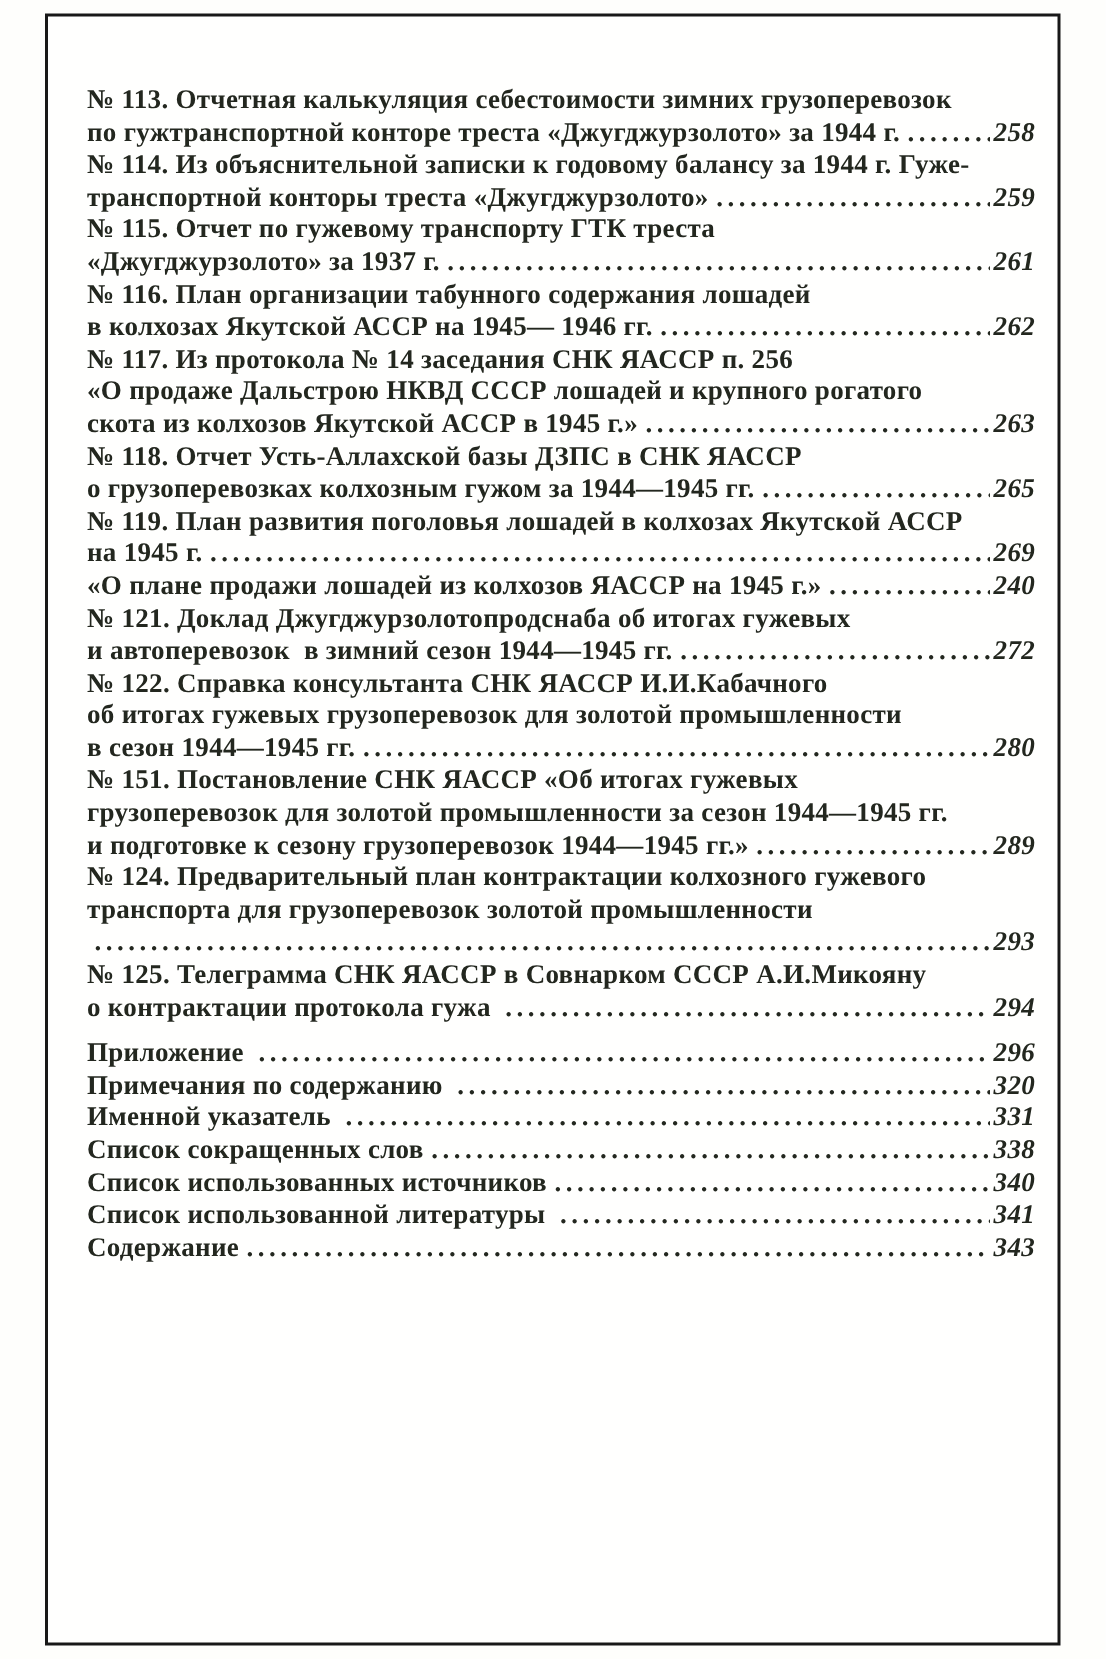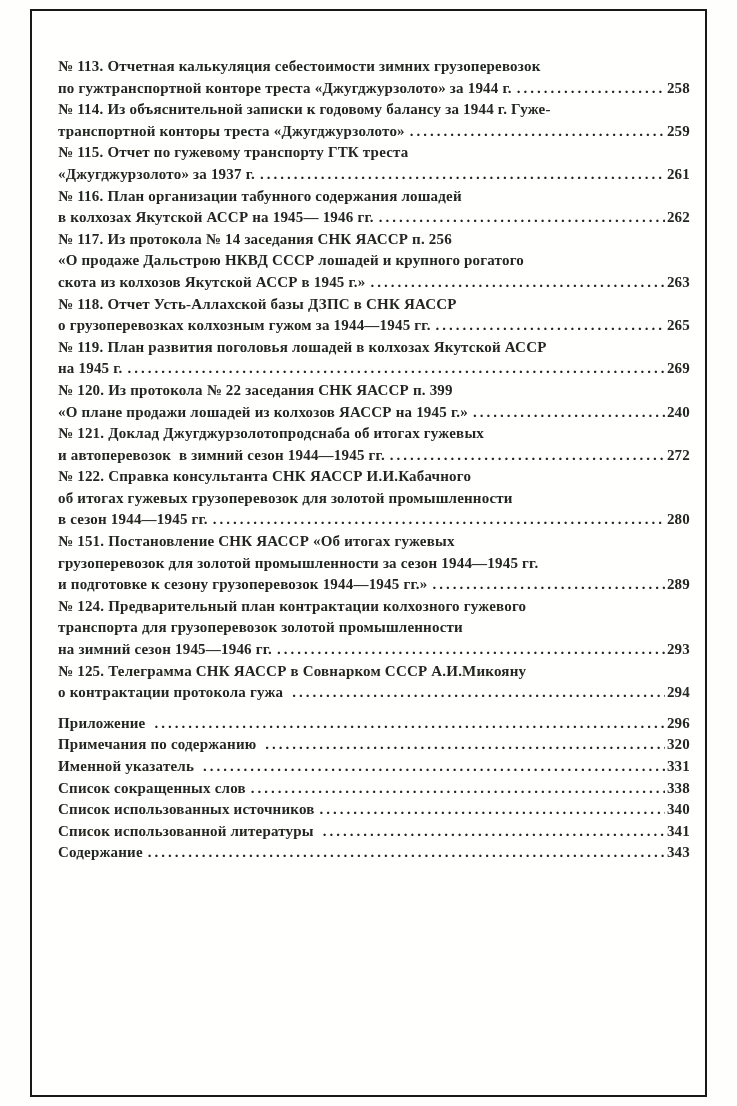--- a/index.html
+++ b/index.html
@@ -19,21 +19,21 @@
     left: 30px;
     top: 9px;
     width: 677px;
     height: 1088px;
     border: 2px solid #181818;
     background: #fffffe;
     box-sizing: border-box;
   }
   .content {
     padding: 45px 15px 0 26px;
-    font-size: 15px;
+    font-size: 18px;
     font-weight: 700;
     line-height: 21.6px;
     color: #23271f;
     letter-spacing: 0.2px;
   }
   .line { display: block; }
   .row {
     display: flex;
     align-items: center;
   }
@@ -45,20 +45,21 @@
     margin: 0 2px 0 5px;
     min-width: 8px;
   }
   .dots::before {
     content: "..............................................................................................................................................";
     letter-spacing: 3px;
   }
   .pg {
     white-space: nowrap;
     flex: 0 0 auto;
+    font-style: italic;
   }
   .back-matter {
     margin-top: 9px;
   }
 </style>
 </head>
 <body>
 
 <div class="page-frame">
   <div class="content">
@@ -121,21 +122,20 @@
     <div>
       <div class="line">№ 119. План развития поголовья лошадей в колхозах Якутской АССР</div>
       <div class="row">
         <span class="txt">на 1945 г.</span>
         <span class="dots"></span>
         <span class="pg">269</span>
       </div>
     </div>
 
     <div>
-      <div class="line">№ 120. Из протокола № 22 заседания СНК ЯАССР п. 399</div>
       <div class="row">
         <span class="txt">«О плане продажи лошадей из колхозов ЯАССР на 1945 г.»</span>
         <span class="dots"></span>
         <span class="pg">240</span>
       </div>
     </div>
 
     <div>
       <div class="line">№ 121. Доклад Джугджурзолотопродснаба об итогах гужевых</div>
       <div class="row">
@@ -162,21 +162,20 @@
         <span class="txt">и подготовке к сезону грузоперевозок 1944—1945 гг.»</span>
         <span class="dots"></span>
         <span class="pg">289</span>
       </div>
     </div>
 
     <div>
       <div class="line">№ 124. Предварительный план контрактации колхозного гужевого</div>
       <div class="line">транспорта для грузоперевозок золотой промышленности</div>
       <div class="row">
-        <span class="txt">на зимний сезон 1945—1946 гг.</span>
         <span class="dots"></span>
         <span class="pg">293</span>
       </div>
     </div>
 
     <div>
       <div class="line">№ 125. Телеграмма СНК ЯАССР в Совнарком СССР А.И.Микояну</div>
       <div class="row">
         <span class="txt">о контрактации протокола гужа </span>
         <span class="dots"></span>

